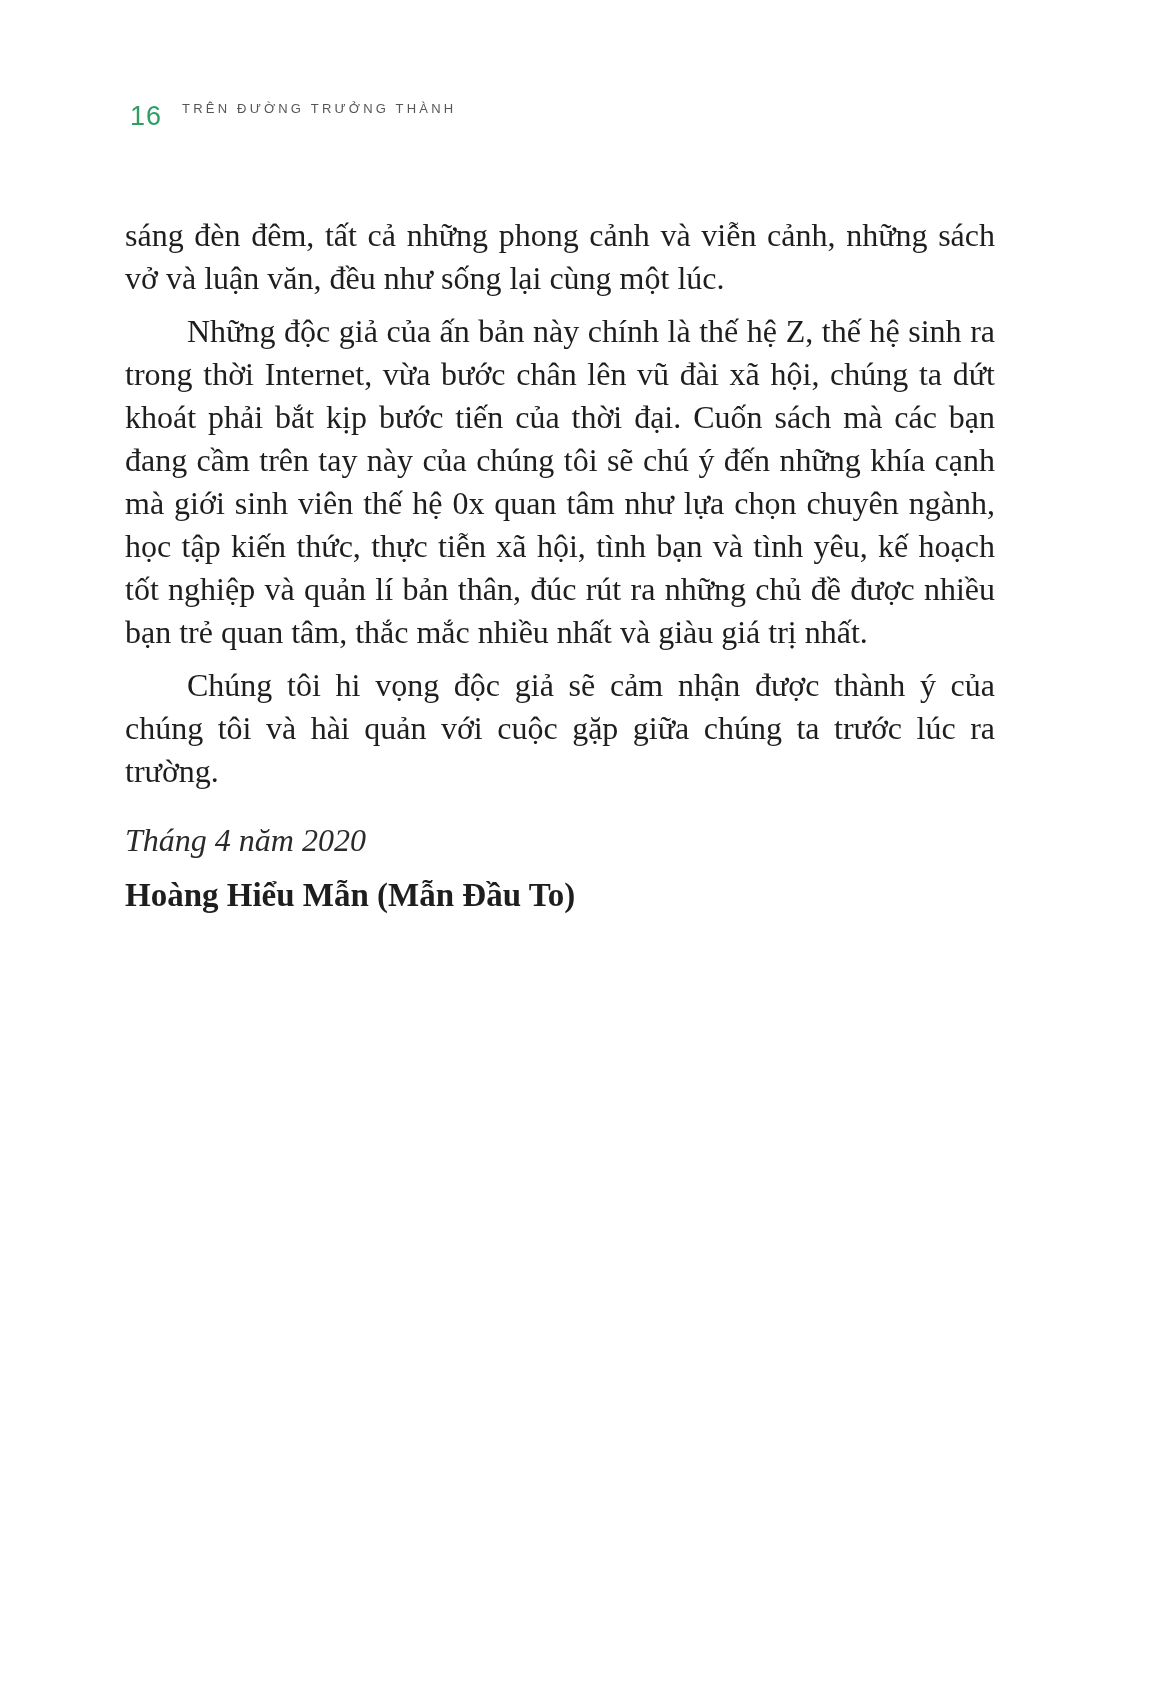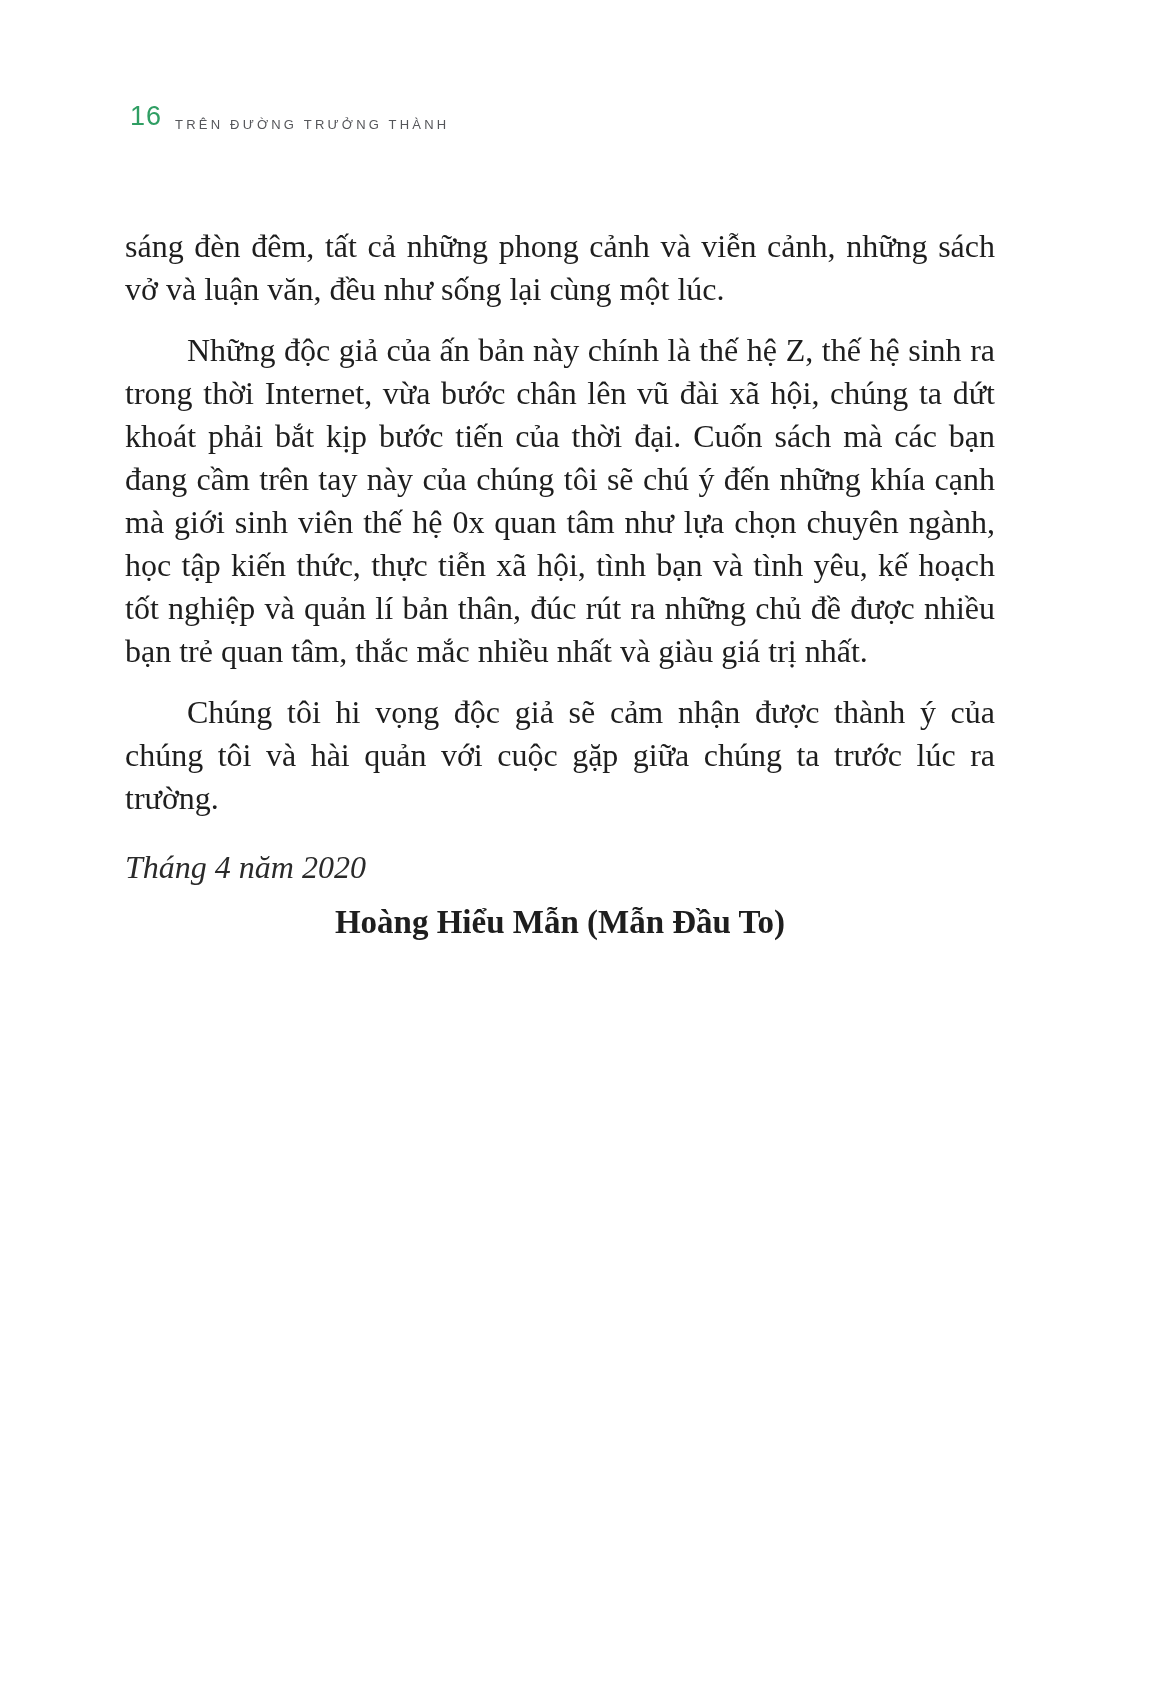--- a/index.html
+++ b/index.html
@@ -13,22 +13,22 @@
     height: 1693px;
     background: #ffffff;
     overflow: hidden;
     font-family: "Liberation Serif", serif;
   }
   .running-head {
     position: absolute;
     top: 101px;
     left: 130px;
     display: flex;
-    align-items: flex-end;
-    gap: 13px;
+    align-items: flex-start;
+    gap: 20px;
     font-family: "Liberation Sans", sans-serif;
   }
   .page-num {
     font-size: 27px;
     color: #2f9e63;
     letter-spacing: 1px;
   }
   .running-title {
     font-size: 13px;
     letter-spacing: 3.2px;
@@ -36,21 +36,21 @@
     text-transform: uppercase;
   }
   .body-text {
     position: absolute;
     top: 207px;
     left: 125px;
     width: 870px;
     color: #1e1e1e;
   }
   .para {
-    margin: 18px 0 10px 0;
+    margin: 7px 0 10px 0;
     font-size: 32px;
     line-height: 43px;
     text-align: justify;
     text-justify: inter-word;
     text-indent: 62px;
     color: #1e1e1e;
   }
   .para.no-indent {
     text-indent: 0;
   }
@@ -58,21 +58,21 @@
     margin: 26px 0 0 0;
     font-size: 32px;
     line-height: 43px;
     font-style: italic;
     color: #2a2a2a;
   }
   .signature {
     margin: 12px 0 0 0;
     font-size: 33px;
     line-height: 43px;
-    text-align: center;
+    text-align: left;
     font-weight: bold;
     color: #1e1e1e;
   }
 </style>
 </head>
 <body>
 
 <div class="page">
 
   <header class="running-head">

